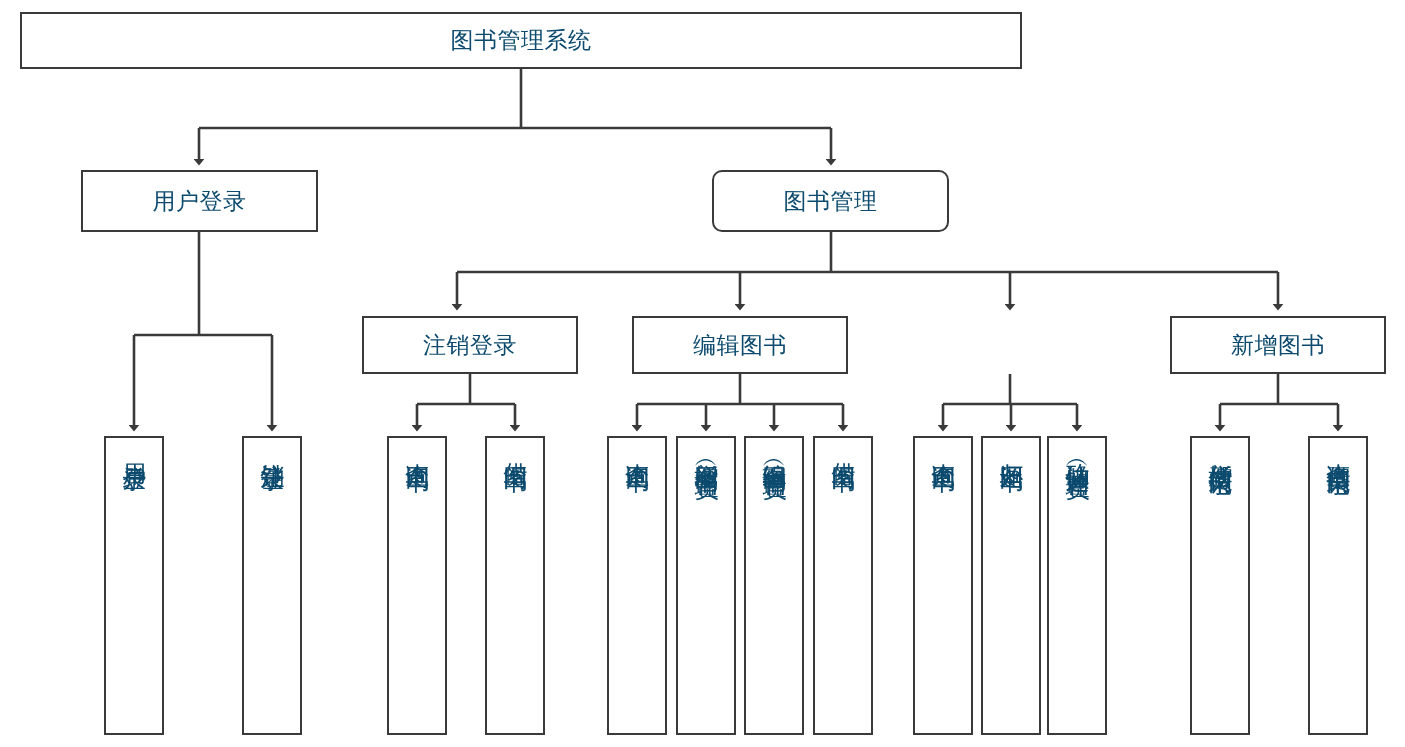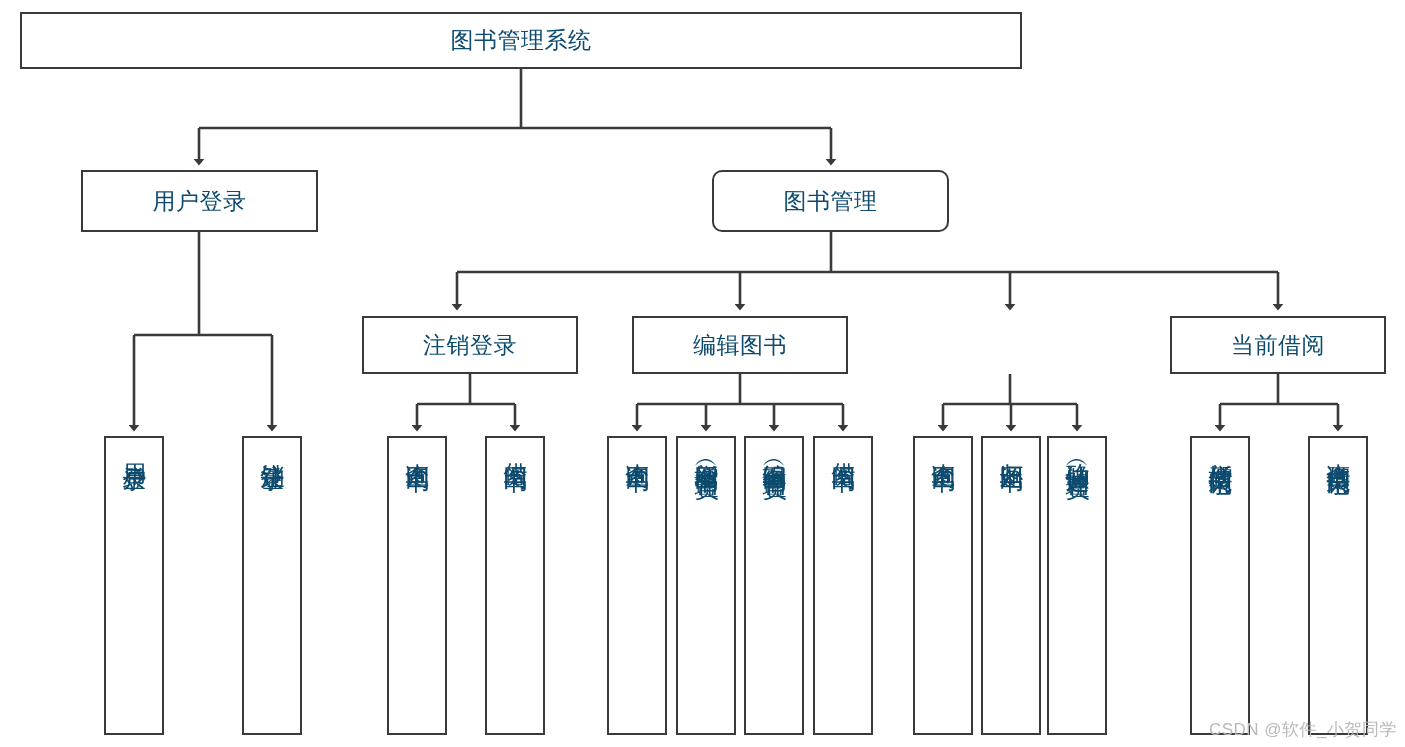--- a/index.html
+++ b/index.html
@@ -143,21 +143,21 @@
   <div class="node horizontal" style="left:362px; top:316px; width:216px; height:58px;">
     <span class="label">注销登录</span>
   </div>
 
   <div class="node horizontal" style="left:632px; top:316px; width:216px; height:58px;">
     <span class="label">编辑图书</span>
   </div>
 
 
   <div class="node horizontal" style="left:1170px; top:316px; width:216px; height:58px;">
-    <span class="label">当前借阅</span>
+    <span class="label">新增图书</span>
   </div>
 
   <div class="node vertical" style="left:104px; top:436px; width:60px; height:299px;">
     <span class="label">用户登录</span>
   </div>
 
   <div class="node vertical" style="left:242px; top:436px; width:60px; height:299px;">
     <span class="label">注销登录</span>
   </div>
 
@@ -198,15 +198,14 @@
   </div>
 
   <div class="node vertical" style="left:1190px; top:436px; width:60px; height:299px;">
     <span class="label">新增借阅记录</span>
   </div>
 
   <div class="node vertical" style="left:1308px; top:436px; width:60px; height:299px;">
     <span class="label">查询借阅记录</span>
   </div>
 
-  <div id="watermark">CSDN @软件_小贺同学</div>
 
 </div>
 
 </body></html>

